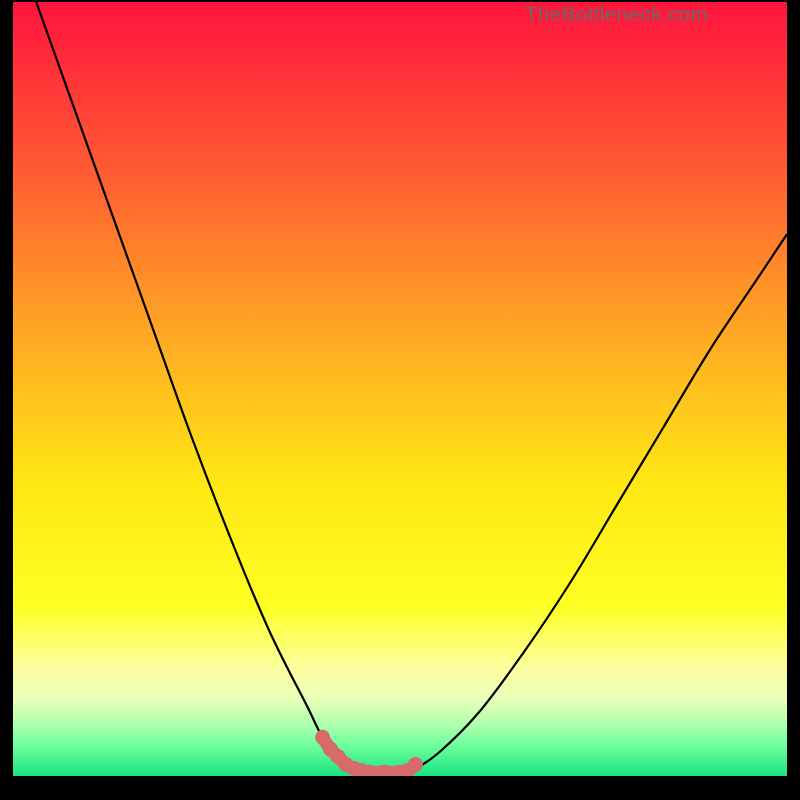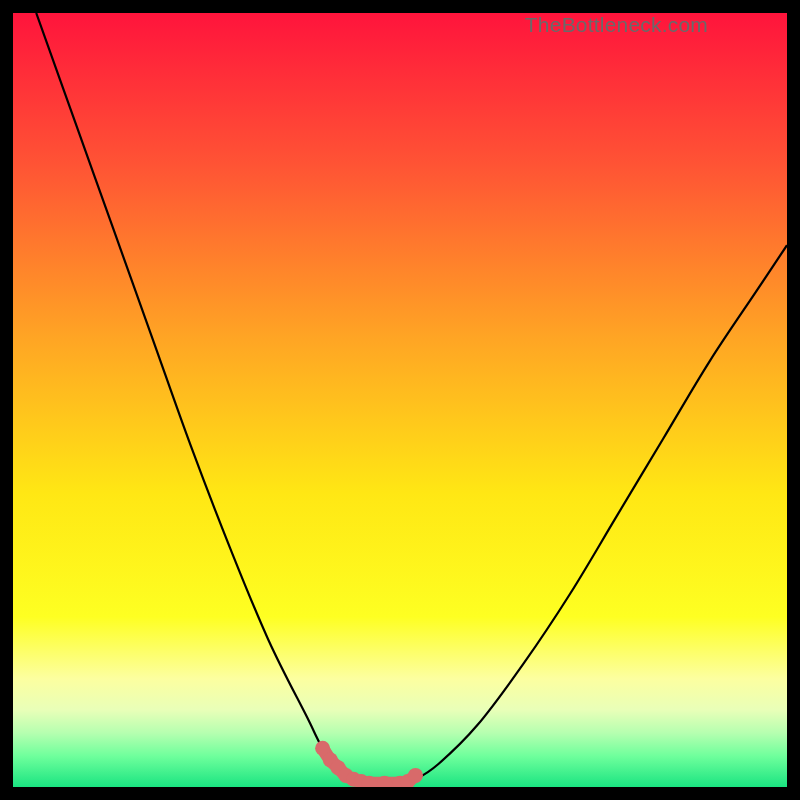--- a/index.html
+++ b/index.html
@@ -7,21 +7,21 @@
     padding: 0;
     width: 800px;
     height: 800px;
     background: #000;
     overflow: hidden;
     font-family: Arial, Helvetica, sans-serif;
   }
   .frame {
     position: absolute;
     left: 13px;
-    top: 13px;
+    top: 2px;
     width: 699px;
     height: 774px;
     background: #86efac;
   }
   .plot {
     position: absolute;
     left: 0;
     top: 0;
     width: 774px;
     height: 774px;

